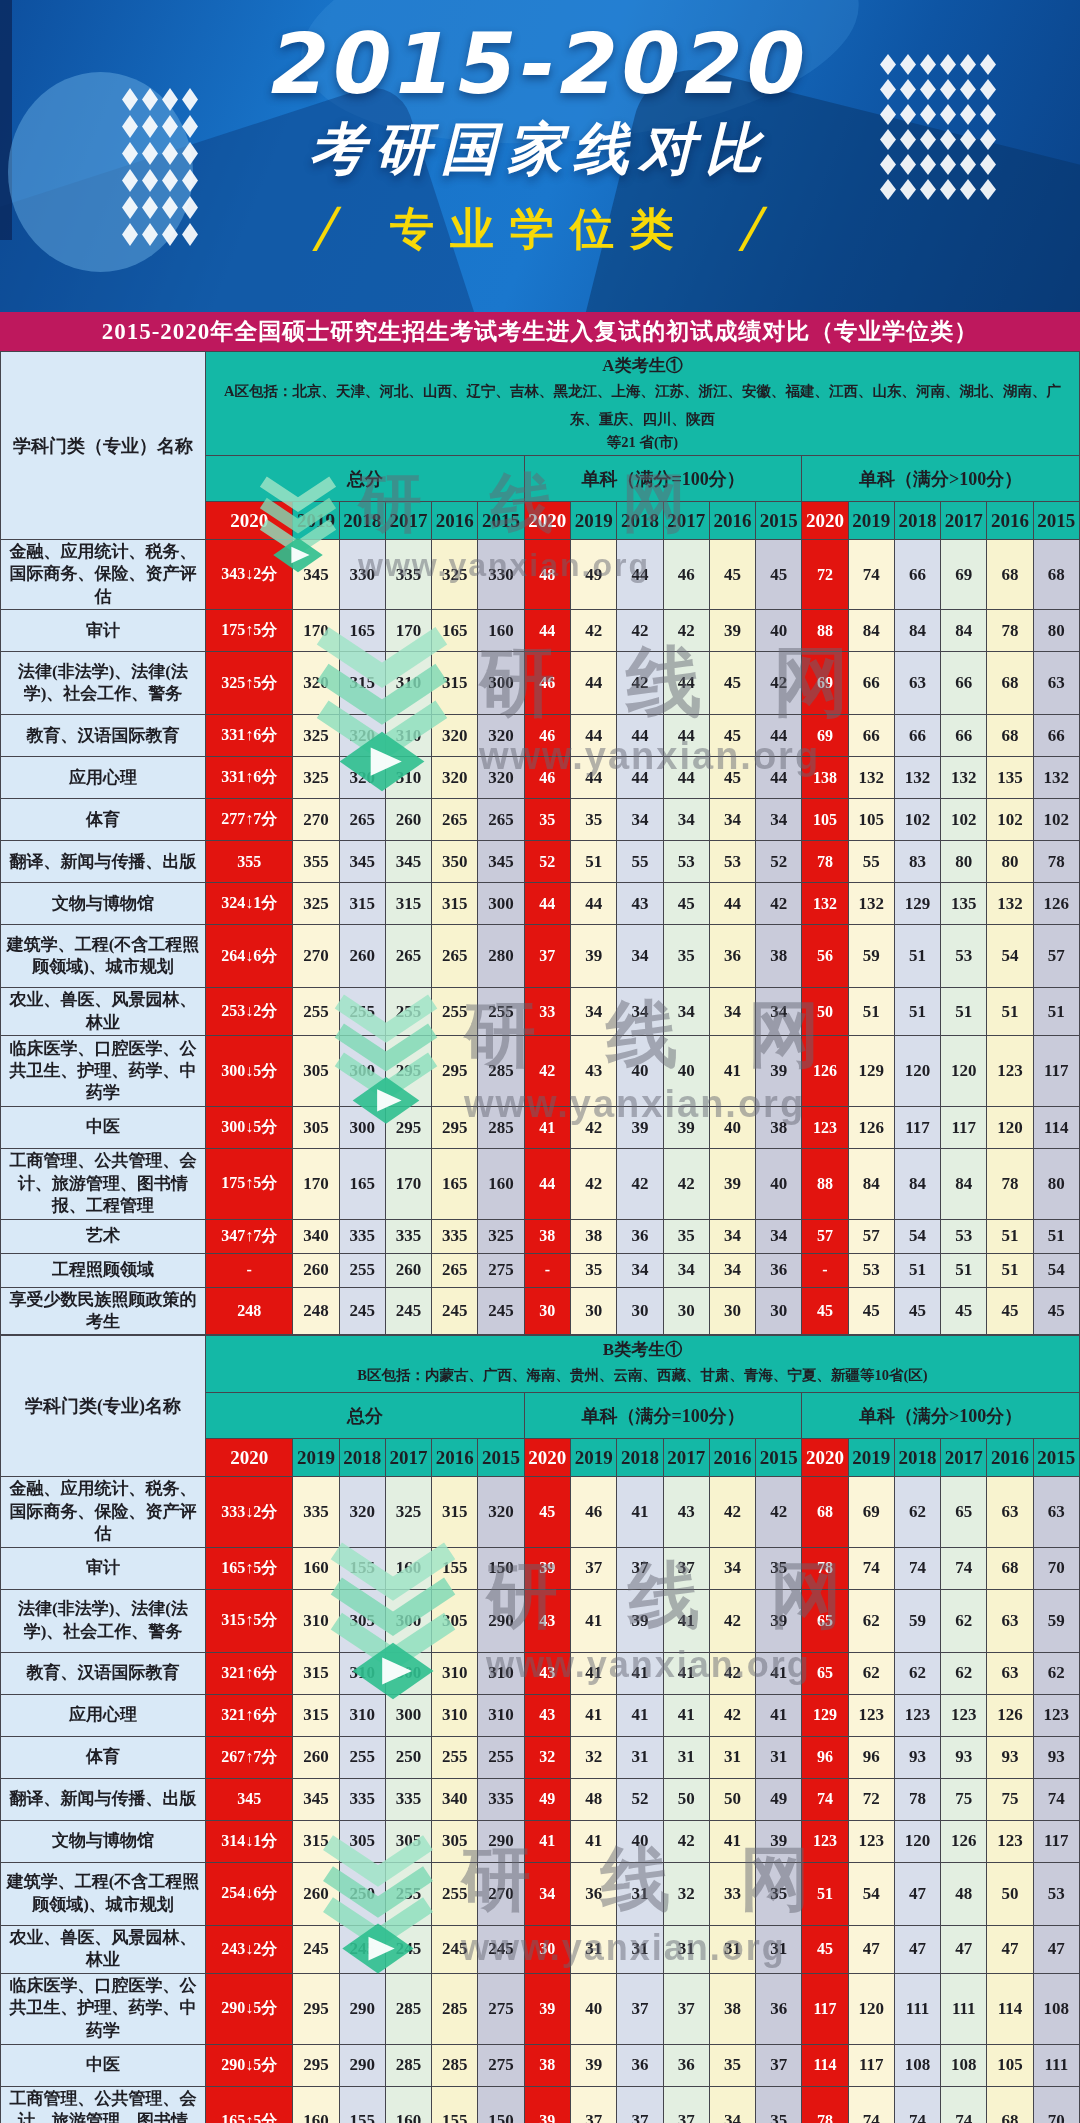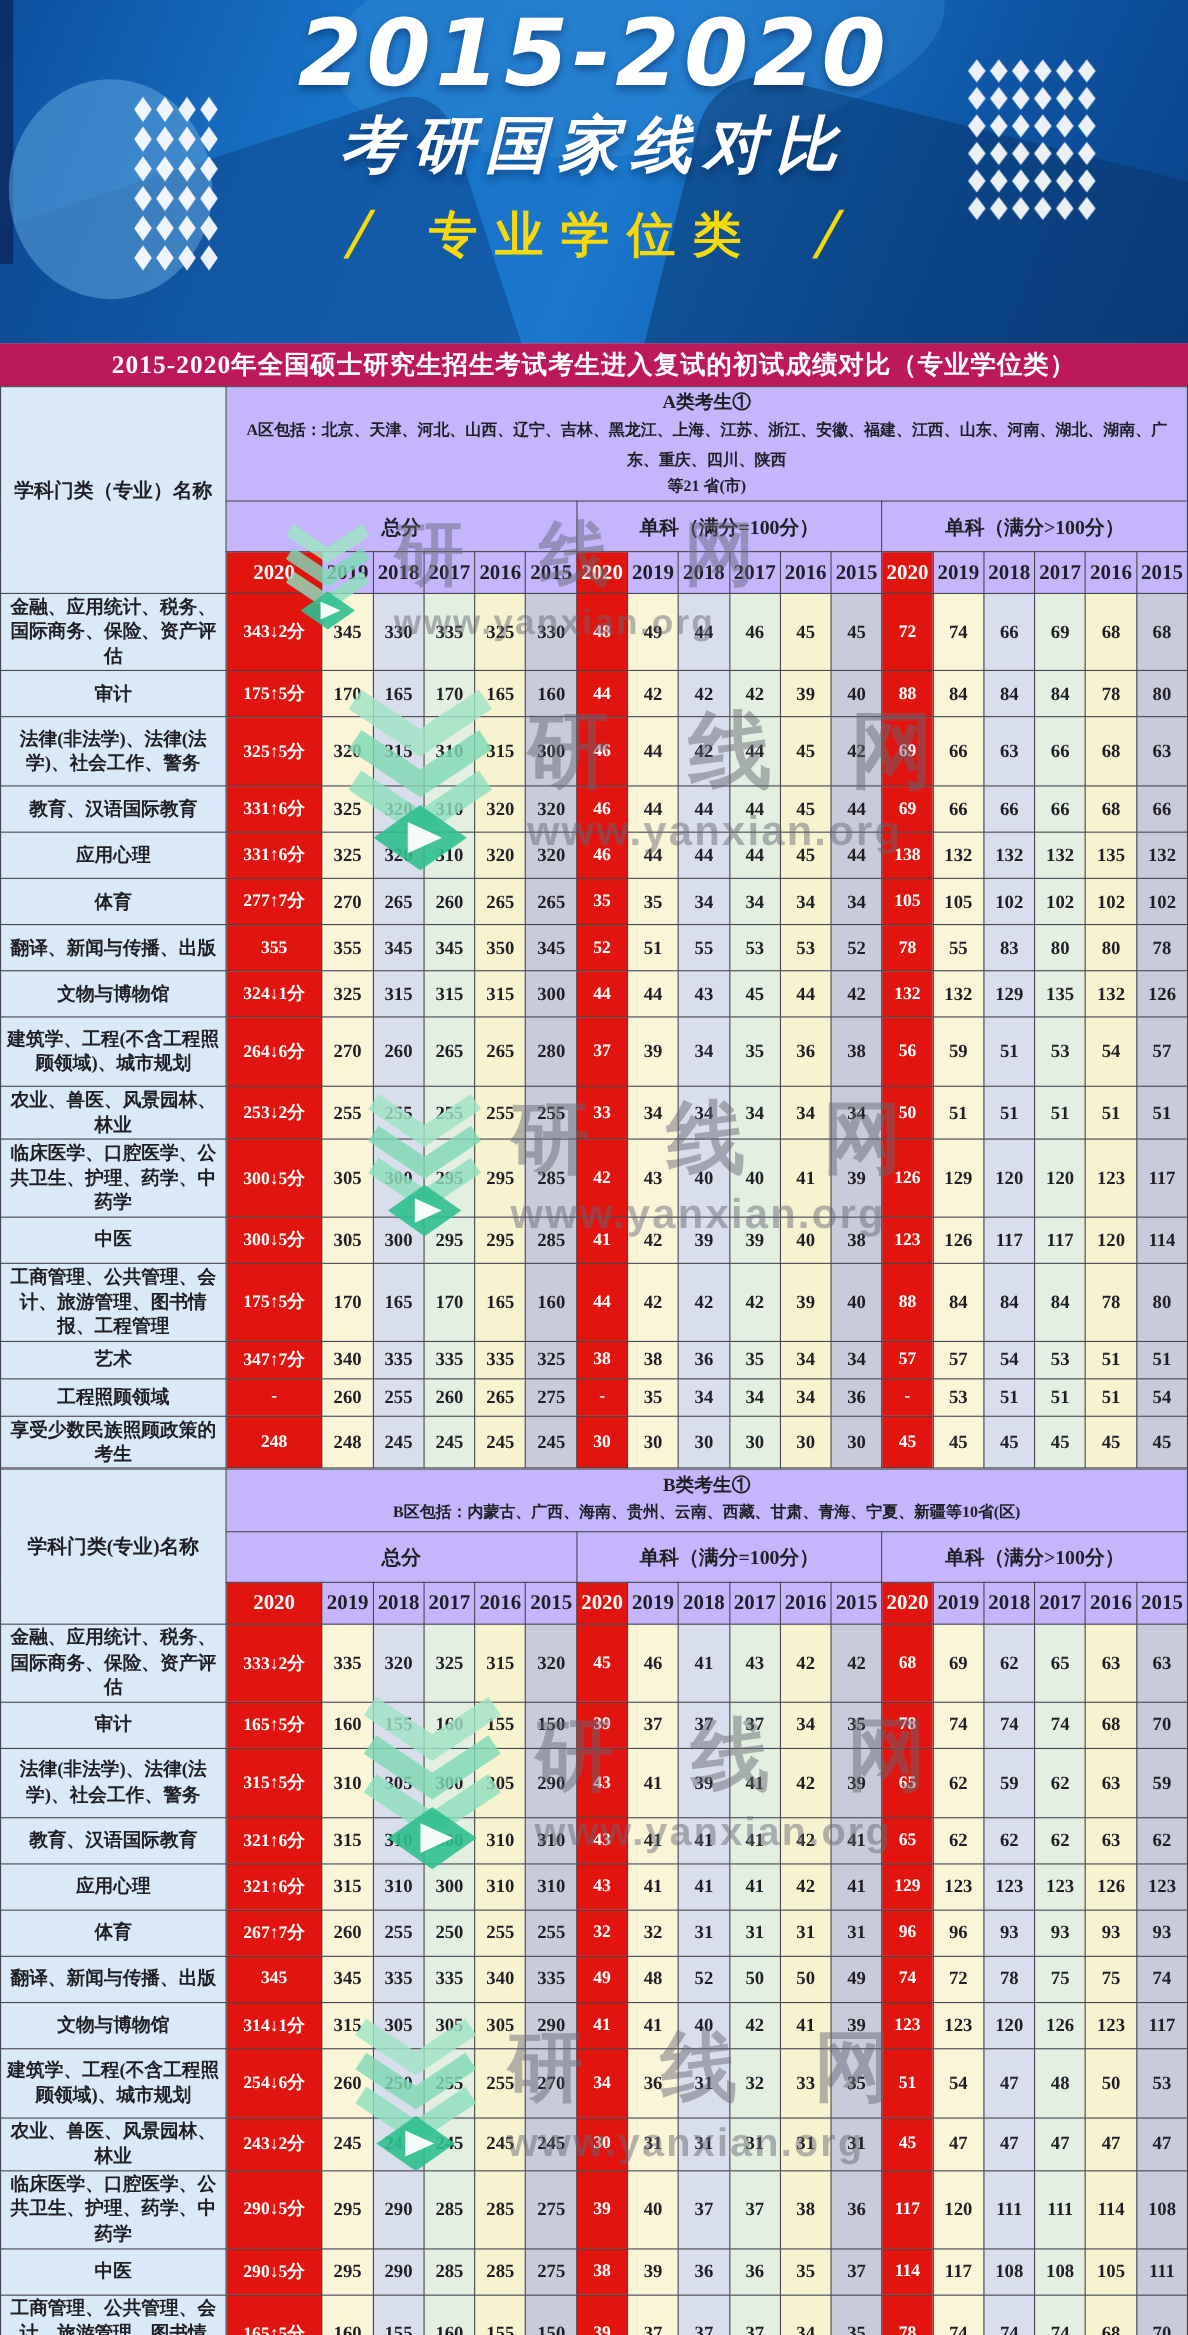--- a/index.html
+++ b/index.html
@@ -14,21 +14,21 @@
   .banner .shade2{position:absolute;right:-80px;top:120px;width:560px;height:340px;
           background:#083succ;background:#083468;opacity:.5;transform:rotate(14deg);border-radius:60px;}
   .banner .shade3{position:absolute;left:300px;top:-80px;width:560px;height:220px;
           background:#3f97dd;opacity:.28;transform:rotate(-6deg);border-radius:50%;}
   .banner .edge{position:absolute;left:0;top:0;width:12px;height:240px;background:#0b2a60;opacity:.85;}
   .circle{position:absolute;left:8px;top:72px;width:185px;height:200px;border-radius:50%;
           background:#5ea4dd;opacity:.55;}
   .diamonds{position:absolute;opacity:.92;}
   .diamonds.left{left:120px;top:86px;}
   .diamonds.right{left:878px;top:52px;}
-  .b-title{position:relative;z-index:3;margin-top:0;text-align:center;color:#ffffff;
+  .b-title{position:relative;z-index:3;margin-top:16px;text-align:center;color:#ffffff;
           font-family:"DejaVu Sans","Liberation Sans",sans-serif;font-weight:900;font-style:italic;
           font-size:84px;line-height:96px;letter-spacing:4px;text-shadow:0 4px 8px rgba(0,20,60,.45);}
   .b-sub{position:relative;z-index:3;margin-top:6px;text-align:center;color:#ffffff;
           font-family:"DejaVu Sans","Liberation Sans",sans-serif;font-weight:900;font-style:italic;
           font-size:56px;line-height:62px;letter-spacing:10px;text-shadow:0 4px 8px rgba(0,20,60,.45);}
   .b-tag{position:relative;z-index:3;margin-top:22px;text-align:center;color:#f7d908;
           font-family:"DejaVu Sans","Liberation Sans",sans-serif;font-weight:900;
           font-size:44px;line-height:52px;letter-spacing:16px;}
   .b-tag .slash{display:inline-block;font-weight:400;font-size:54px;transform:skewX(-14deg);
           margin:0 54px;letter-spacing:0;vertical-align:-2px;}
@@ -37,21 +37,21 @@
   .section-title{width:1080px;background:#be185d;color:#ffffff;text-align:center;
           font-weight:700;font-size:23px;line-height:39px;height:39px;letter-spacing:1px;}
 
   
   table.score-table{width:1080px;border-collapse:collapse;table-layout:fixed;background:#d5e5f4;}
   .score-table col.col-name{width:19%;}
   .score-table col.col-wide{width:8.1%;}
   .score-table col.col-std{width:4.288%;}
   .score-table th,.score-table td{border:1px solid #45454d;text-align:center;vertical-align:middle;
           color:#1e1e24;font-weight:700;padding:0;}
-  .score-table thead th{background:#c4b5fd;}
+  .score-table thead th{background:#14b8a6;}
   th.zone-h{padding:3px 4px;}
   .zone-line1{font-size:17px;line-height:22px;}
   .zone-line2{font-size:14.5px;line-height:28px;}
   .zone-line3{font-size:14.5px;line-height:19px;}
   tr.group-row th{font-size:18px;height:45px;}
   th.name-h{font-size:18px;background:#d9e9f7 !important;}
   tr.year-row th{font-size:19px;height:37px;font-weight:700;text-align:center;}
   td.name{background:#d9e9f7;font-size:14.5px;line-height:1.32;padding:1px 3px;}
   .score-table td{font-size:17px;}
   

